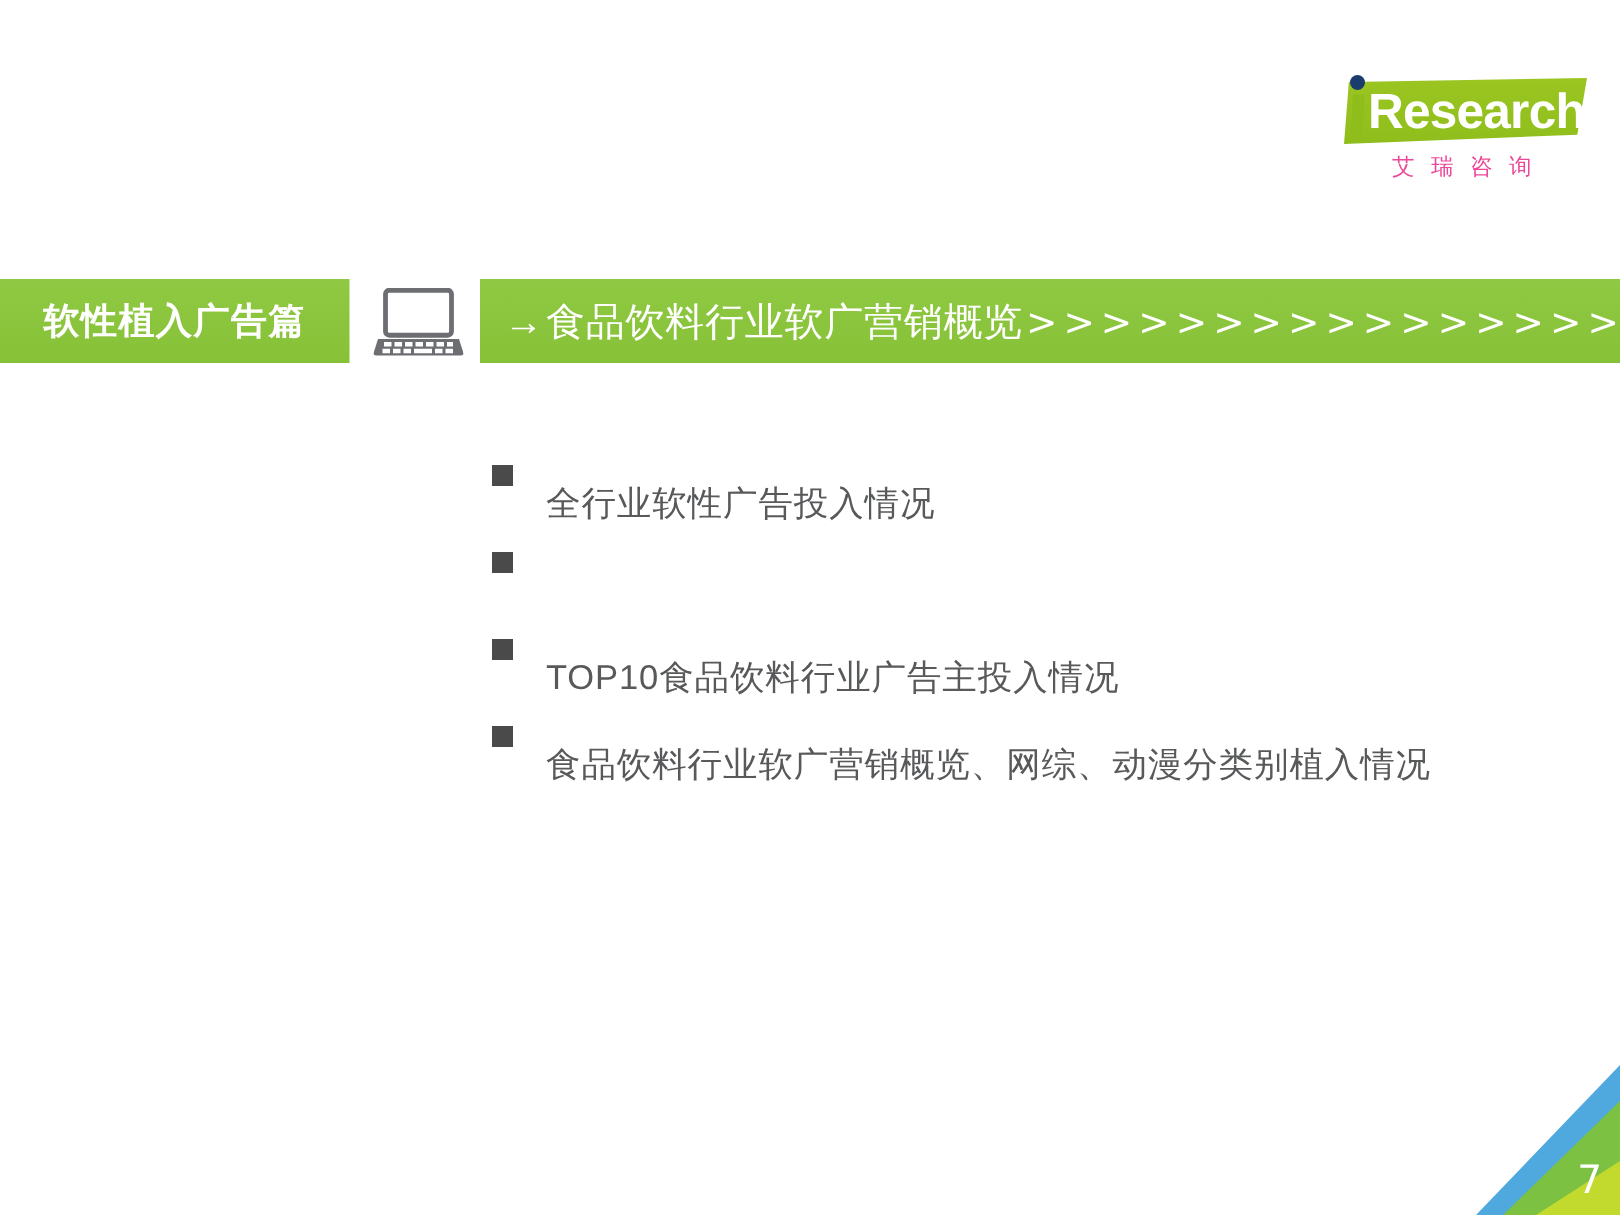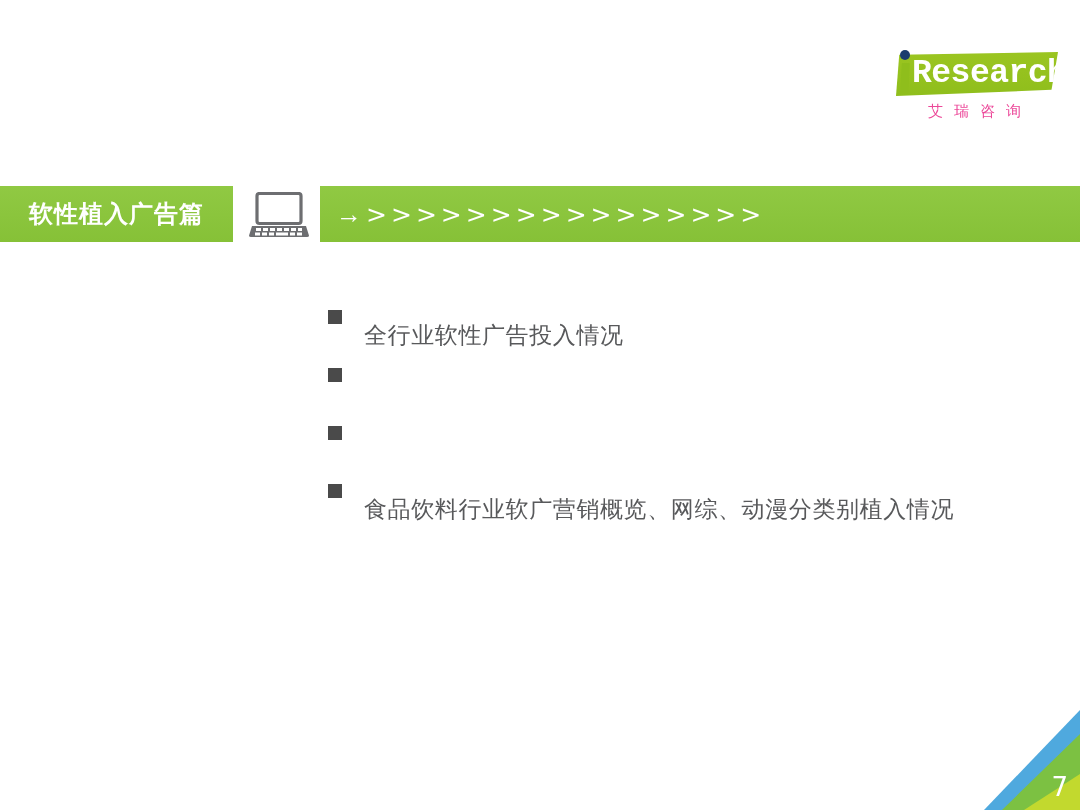--- a/index.html
+++ b/index.html
@@ -35,21 +35,21 @@
     width: 162px;
     height: 44px;
     background: #96C11E;
     background: linear-gradient(180deg,#9BC521 0%, #8FBE1C 100%);
     clip-path: polygon(2% 6%, 100% 0%, 96% 86%, 0% 100%);
   }
   #logo-word {
     position: absolute;
     left: 44px;
     top: 9px;
-    font-family: Liberation Mono, monospace;
+    font-family: Liberation Sans, sans-serif;
     font-size: 33px;
     font-weight: 600;
     letter-spacing: -0.5px;
     color: #ffffff;
     line-height: 37px;
     white-space: nowrap;
     text-align: center;
   }
   #logo-i-stem {
     position: absolute;
@@ -242,20 +242,21 @@
         <rect x="20" y="40.5" width="5" height="3"></rect>
           <rect x="27" y="40.5" width="12" height="3"></rect>
         <rect x="41" y="40.5" width="5" height="3"></rect>
           <rect x="48" y="40.5" width="5" height="3"></rect>
       </g>
     </svg>
   </div>
 
   <div id="title-bar">
     <span id="title-arrow">→</span>
+    <span id="title-text">食品饮料行业软广营销概览</span>
     <span id="chevron-strip">
         <span class="chev">&gt;</span>
         <span class="chev">&gt;</span>
         <span class="chev">&gt;</span>
         <span class="chev">&gt;</span>
         <span class="chev">&gt;</span>
         <span class="chev">&gt;</span>
         <span class="chev">&gt;</span>
         <span class="chev">&gt;</span>
         <span class="chev">&gt;</span>
@@ -273,20 +274,21 @@
 <div id="bullet-list">
     <div class="bullet-row">
       <span class="bullet-marker"></span>
       <span class="bullet-label">全行业软性广告投入情况</span>
     </div>
     <div class="bullet-row">
       <span class="bullet-marker"></span>
     </div>
     <div class="bullet-row">
       <span class="bullet-marker"></span>
+      <span class="bullet-label">TOP10食品饮料行业广告主投入情况</span>
     </div>
     <div class="bullet-row">
       <span class="bullet-marker"></span>
       <span class="bullet-label">食品饮料行业软广营销概览、网综、动漫分类别植入情况</span>
     </div>
   </div>
 
 <div id="corner-deco">
   <svg width="140" height="110" viewBox="0 0 140 110" xmlns="http://www.w3.org/2000/svg">
     <polygon points="140,10 140,62 72,110 44,110" fill="#4FA9DE"></polygon>

